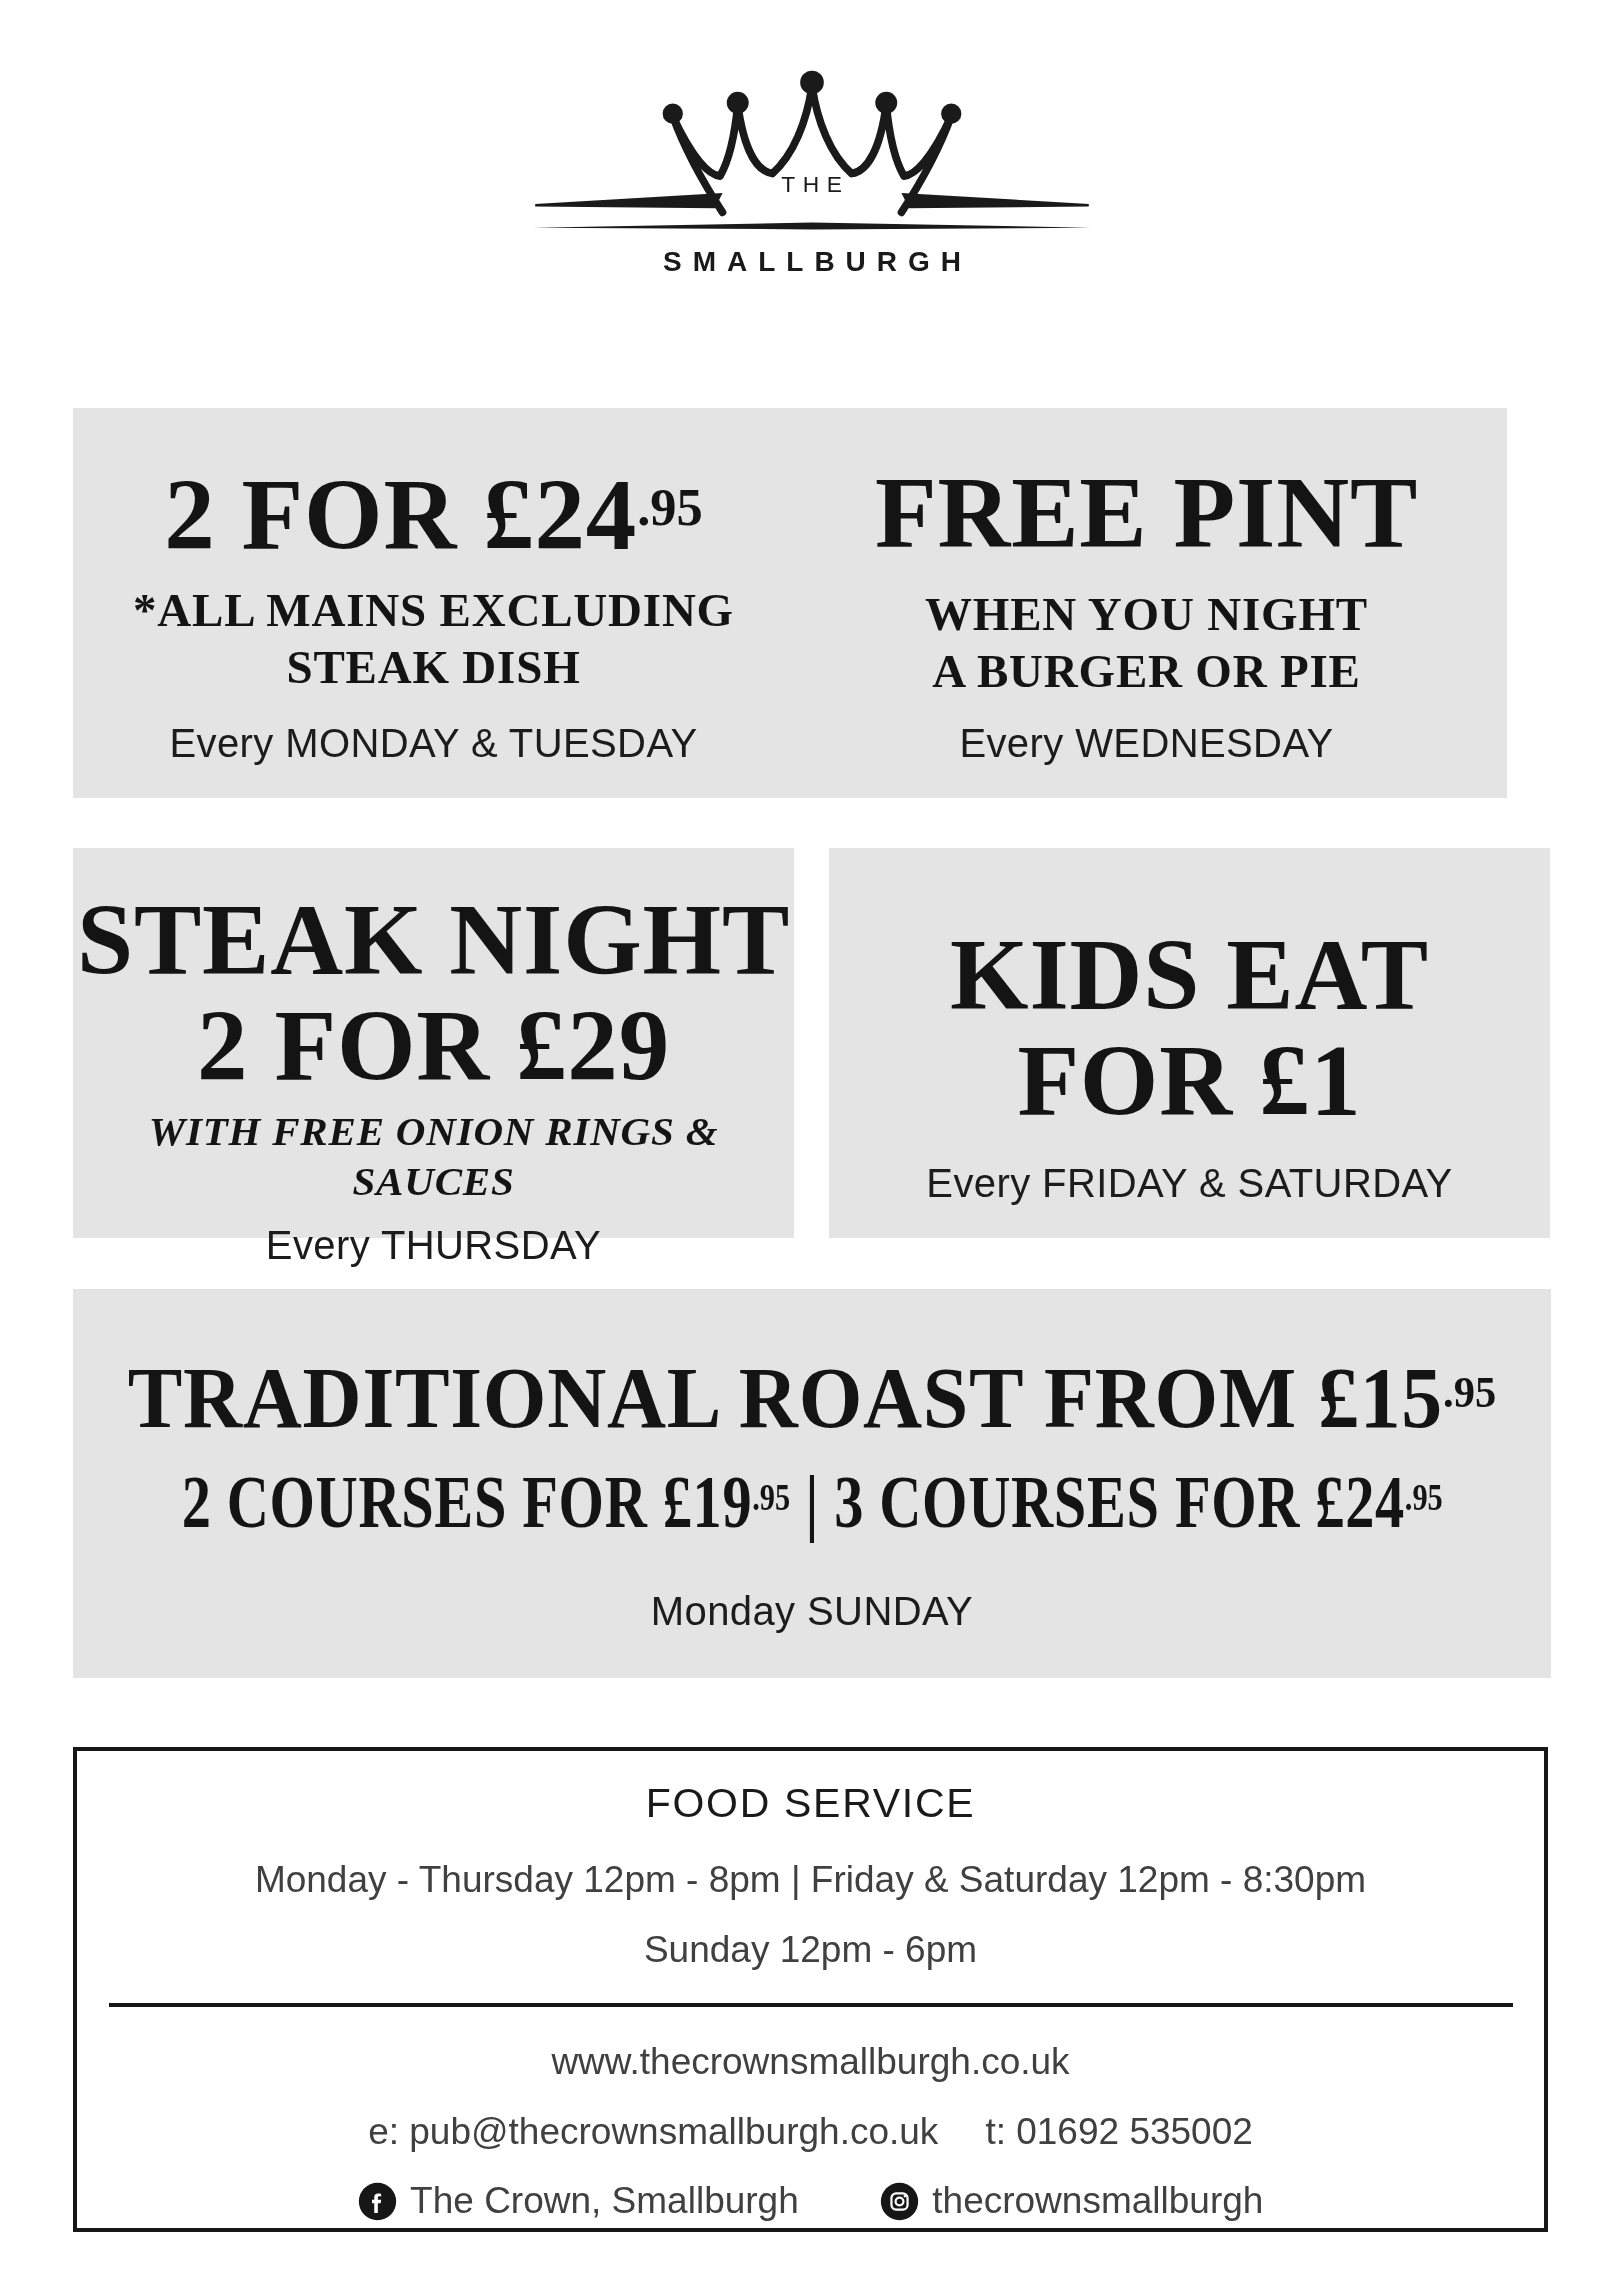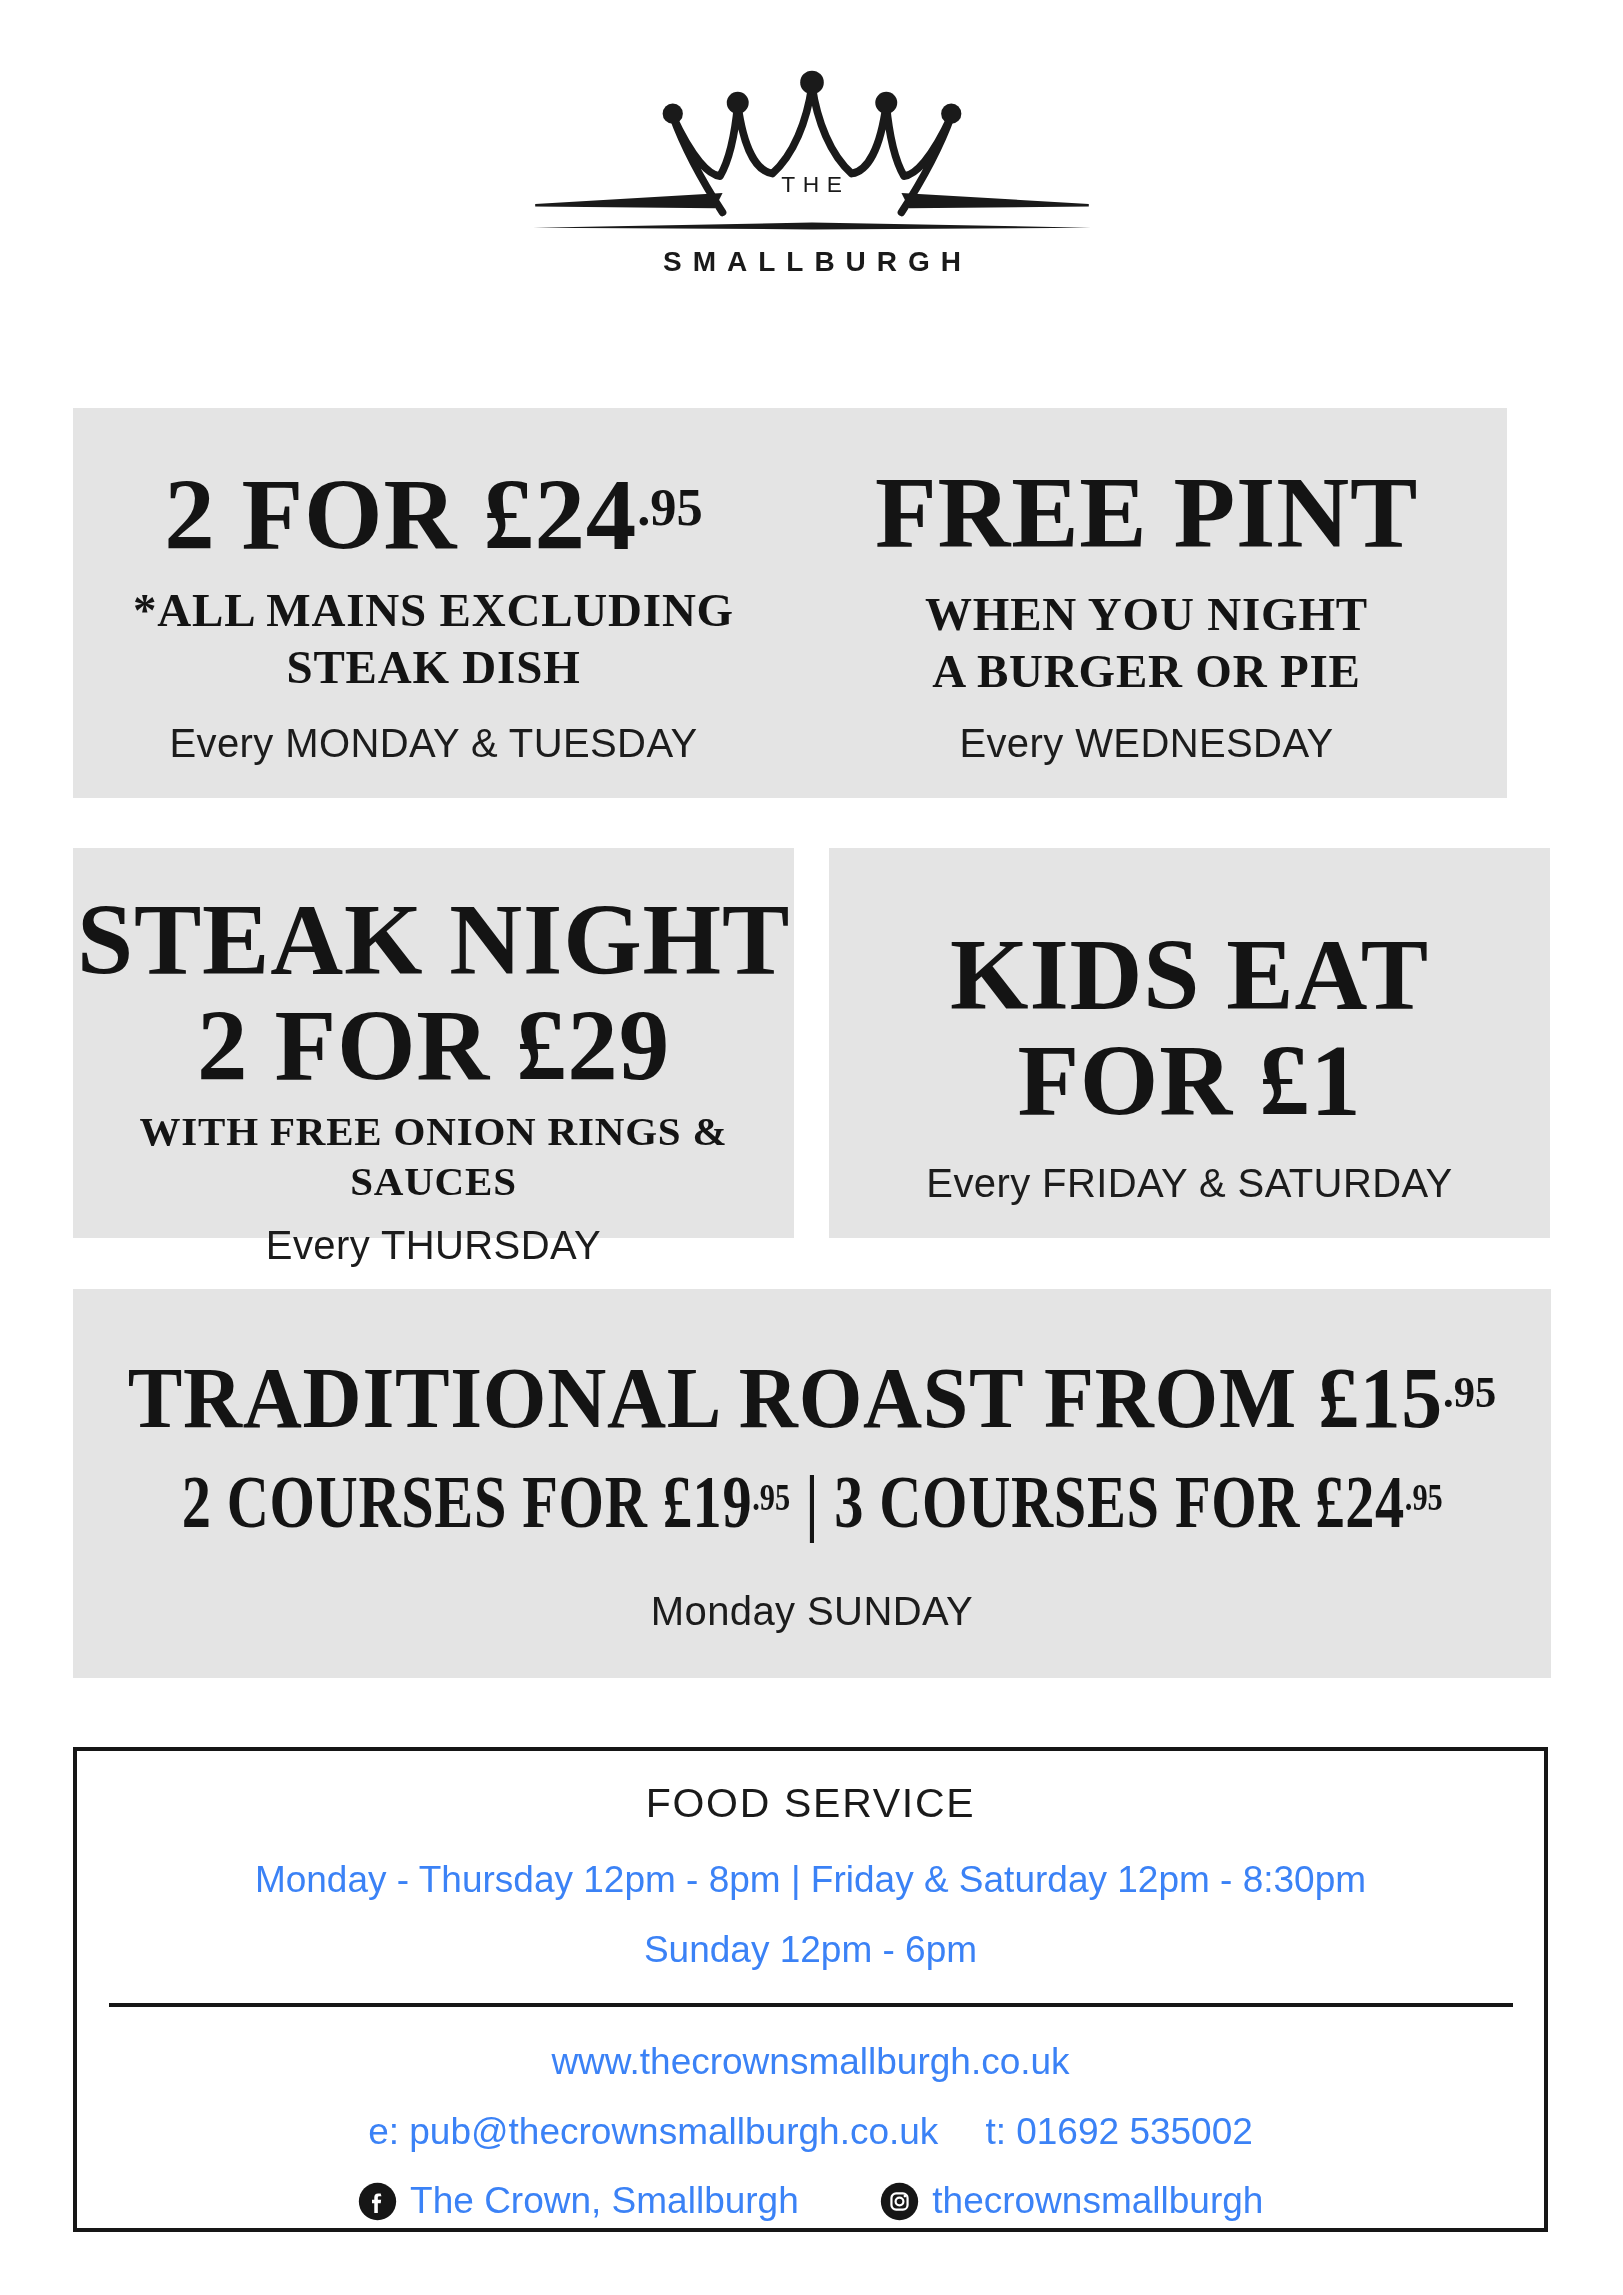--- a/index.html
+++ b/index.html
@@ -29,21 +29,21 @@
   .p4{left:829px;top:848px;width:721px;height:390px}
   .roast{left:73px;top:1289px;width:1478px;height:389px}
   .serif-big{
     font-family:"Liberation Serif",serif;font-weight:700;font-size:101px;
     line-height:1.05;letter-spacing:0.8px;white-space:nowrap;color:#141414;
   }
   .serif-sub{
     font-family:"Liberation Serif",serif;font-weight:700;font-size:47px;
     line-height:1.22;letter-spacing:0.8px;color:#141414;
   }
-  .italic-sub{font-size:41px;letter-spacing:0.8px}
+  .italic-sub{font-style:italic;font-size:41px;letter-spacing:0.8px}
   .day{font-size:40px;letter-spacing:0.4px;color:#1c1c1c}
   sup.sup{font-size:0.52em;position:relative;top:-0.45em;vertical-align:baseline;letter-spacing:0}
   .mt-title1{margin-top:54px}
   .mt-title2{margin-top:52px}
   .mt-title3{margin-top:39px}
   .mt-title4{margin-top:74px}
   .mt-sub1{margin-top:13.5px}
   .mt-sub2{margin-top:20px}
   .mt-sub3{margin-top:6.8px}
   .day-bottom{margin-top:auto;margin-bottom:32px}
@@ -51,21 +51,21 @@
   .roast-title{font-size:87px;margin-top:63px;transform:scaleX(0.94);transform-origin:center}
   .roast-line2{font-size:73px;margin-top:22px;transform:scaleX(0.80);transform-origin:center;white-space:nowrap}
   .roast-day{margin-top:auto;margin-bottom:44px}
   
   .footer{
     position:absolute;left:73px;top:1747px;width:1475px;height:485px;
     border:4.2px solid #161616;background:#ffffff;box-sizing:border-box;
     display:flex;flex-direction:column;align-items:center;text-align:center;
   }
   .fs-heading{font-size:41px;letter-spacing:1.7px;margin-top:29px;color:#1a1a1a}
-  .fs-line{font-size:37px;line-height:1.15;color:#3b82f6}
+  .fs-line{font-size:37px;line-height:1.15;color:#404040}
   .fs-hours1{margin-top:32px}
   .fs-hours2{margin-top:27px}
   .fs-divider{width:1404px;height:4.2px;background:#161616;margin-top:32px}
   .fs-website{margin-top:34px}
   .fs-contact{margin-top:27px}
   .fs-phone{margin-left:47px}
   .fs-social{margin-top:27px;display:flex;align-items:center;gap:21px}
   .fs-social .gap{width:39px}
   .social-item{display:flex;align-items:center;gap:13.5px}
   .social-item svg{display:block}

